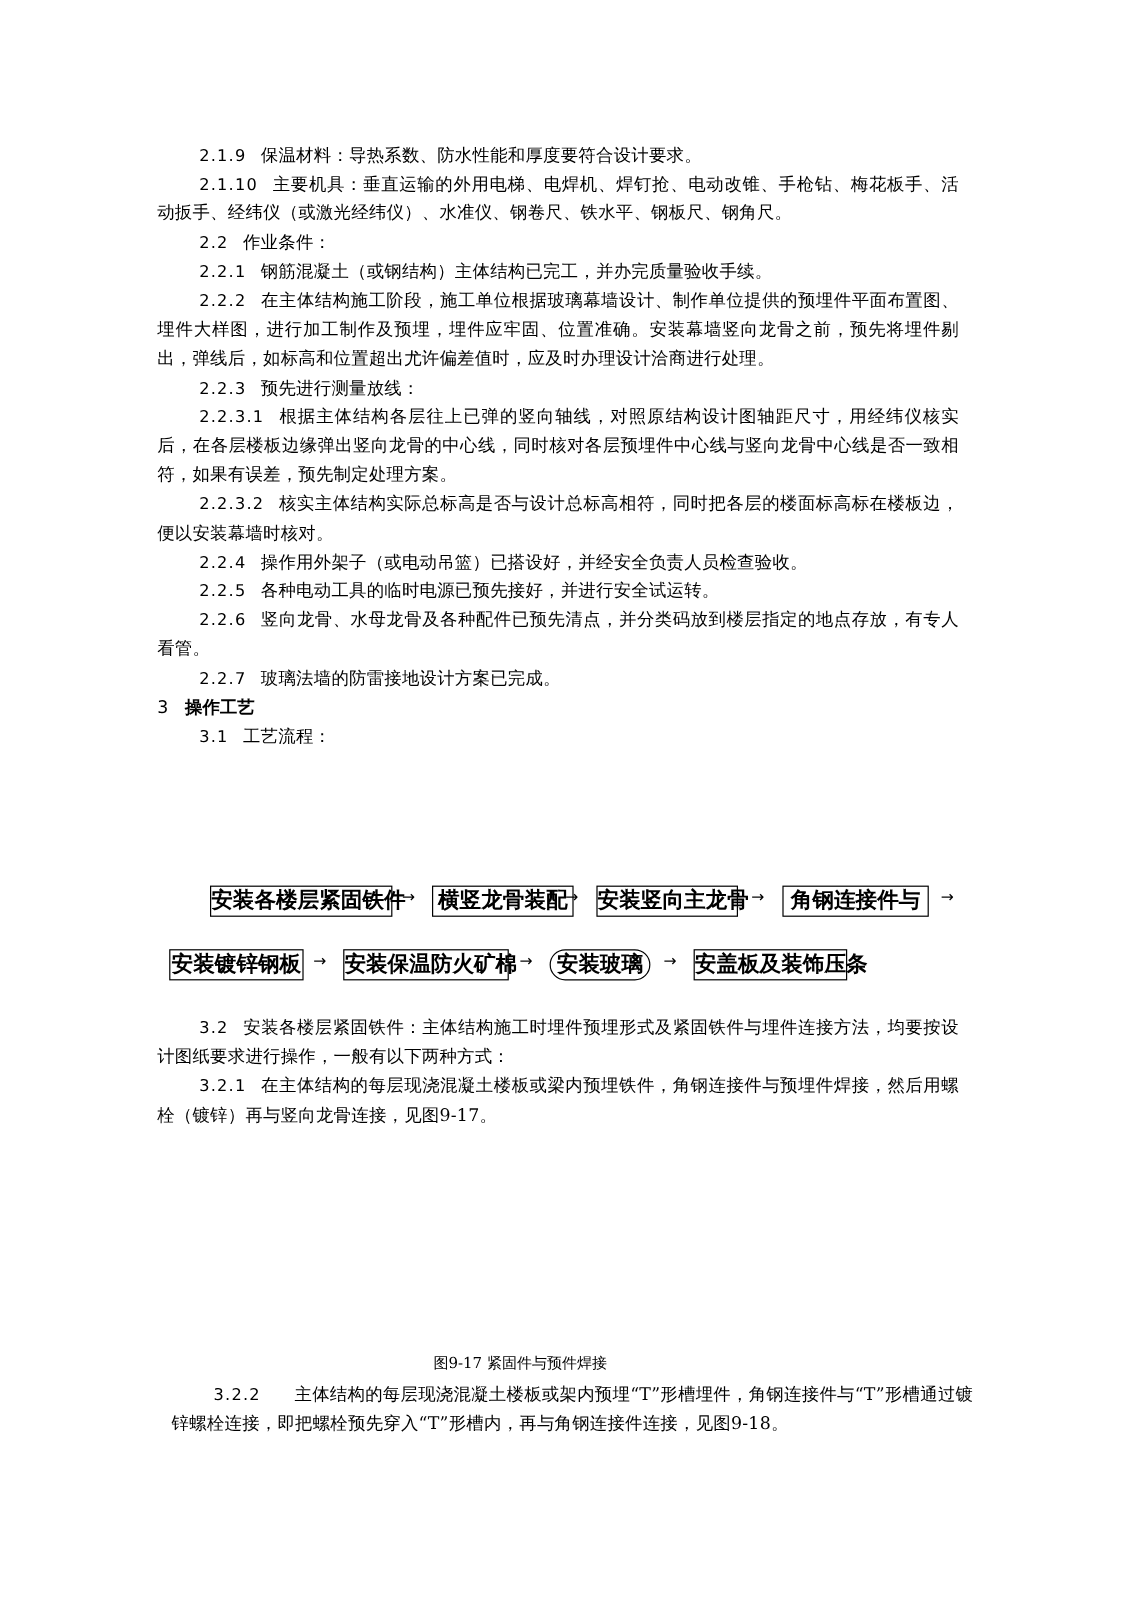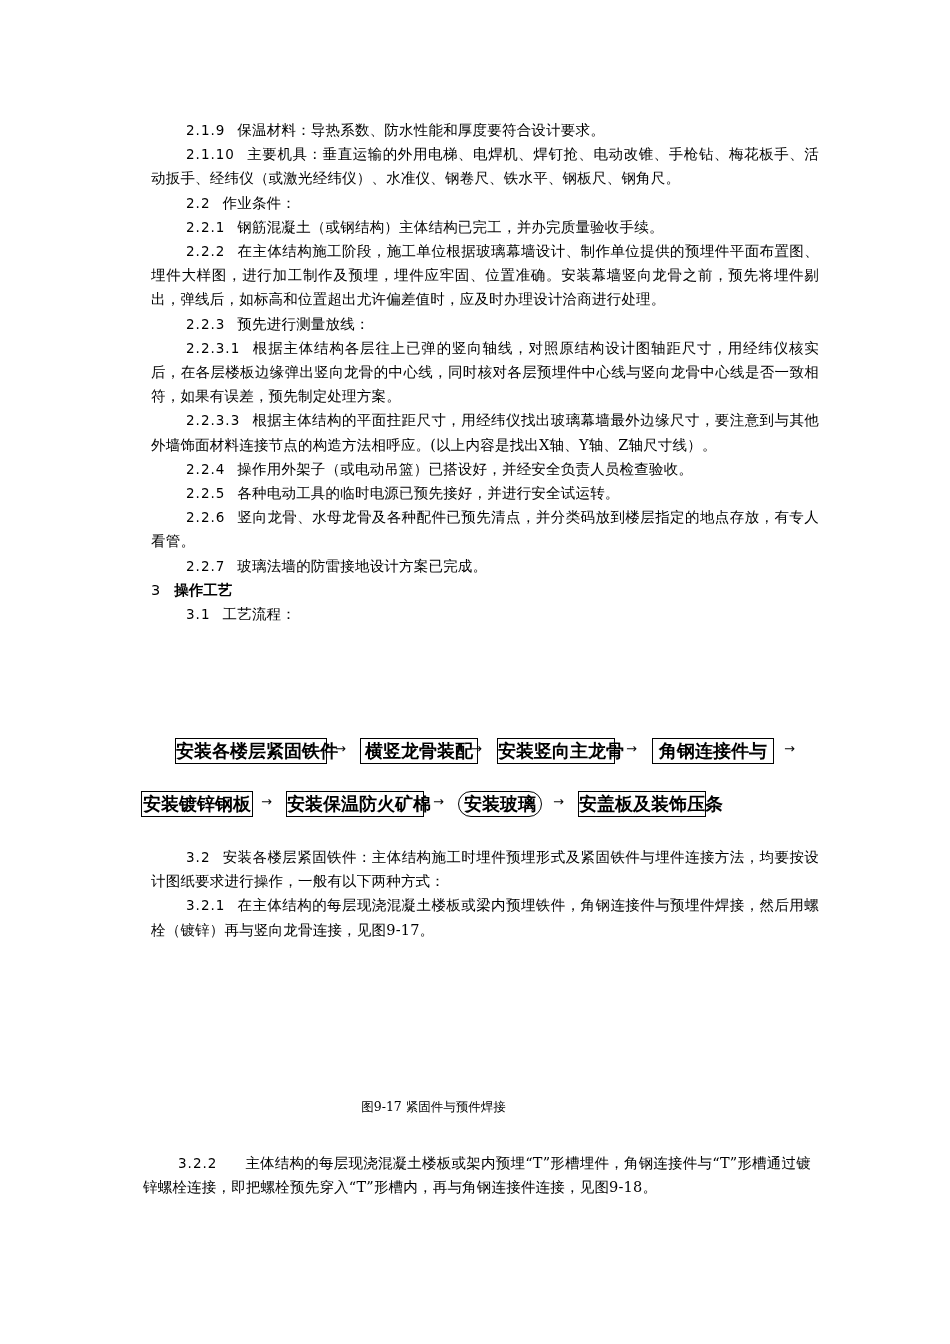--- a/index.html
+++ b/index.html
@@ -1,46 +1,46 @@
 <!DOCTYPE html>
 <html><head>
 <meta charset="utf-8">
 <style>
   html, body { margin: 0; padding: 0; background: #ffffff; }
   body { width: 950px; height: 1344px; position: relative; overflow: hidden;
          font-family: "DejaVu Serif", "Liberation Serif", serif; color: #000; }
-  .page { position: absolute; left: 151px; top: 118px; width: 668px; }
+  .page { position: absolute; left: 131px; top: 118px; width: 668px; }
   .p { font-size: 14.5px; line-height: 24.2px; text-align: justify; text-align-last: left;
        text-indent: 35px; margin: 0; letter-spacing: 0.2px; }
   .p .num { font-family: "DejaVu Sans", "Liberation Sans", sans-serif; font-size: 13.5px; margin-right: 12px; letter-spacing: 1px; }
   .h3 { font-size: 14.5px; line-height: 24.2px; font-weight: bold; margin: 0;
         font-family: "DejaVu Sans", "Liberation Sans", sans-serif; }
   .h3 .num { margin-right: 14px; font-weight: normal; }
   .flow { position: absolute; left: 0; width: 950px; }
   .fbox { position: absolute; border: 1.3px solid #000; height: 26px; box-sizing: border-box;
           font-size: 18px; line-height: 23px; text-align: center; white-space: nowrap; font-weight: bold; }
   .farrow { position: absolute; font-size: 13px; line-height: 24px;
             font-family: "DejaVu Sans", sans-serif; }
-  .caption { position: absolute; left: 0; width: 867px; top: 1098px; text-align: center;
+  .caption { position: absolute; left: 0; width: 867px; top: 1127px; text-align: center;
              font-size: 12.5px; line-height: 18px; }
   .page2 { position: absolute; left: 143px; top: 1151px; width: 668px; }
   .page2 .p .num { margin-right: 28px; }
 </style>
 </head>
 <body>
 
 <div class="page">
   <p class="p"><span class="num">2.1.9</span><span>保温材料：导热系数、防水性能和厚度要符合设计要求。</span></p>
   <p class="p"><span class="num">2.1.10</span><span>主要机具：垂直运输的外用电梯、电焊机、焊钉抢、电动改锥、手枪钻、梅花板手、活动扳手、经纬仪（或激光经纬仪）、水准仪、钢卷尺、铁水平、钢板尺、钢角尺。</span></p>
   <p class="p"><span class="num">2.2</span><span>作业条件：</span></p>
   <p class="p"><span class="num">2.2.1</span><span>钢筋混凝土（或钢结构）主体结构已完工，并办完质量验收手续。</span></p>
   <p class="p"><span class="num">2.2.2</span><span>在主体结构施工阶段，施工单位根据玻璃幕墙设计、制作单位提供的预埋件平面布置图、埋件大样图，进行加工制作及预埋，埋件应牢固、位置准确。安装幕墙竖向龙骨之前，预先将埋件剔出，弹线后，如标高和位置超出尤许偏差值时，应及时办理设计洽商进行处理。</span></p>
   <p class="p"><span class="num">2.2.3</span><span>预先进行测量放线：</span></p>
   <p class="p"><span class="num">2.2.3.1</span><span>根据主体结构各层往上已弹的竖向轴线，对照原结构设计图轴距尺寸，用经纬仪核实后，在各层楼板边缘弹出竖向龙骨的中心线，同时核对各层预埋件中心线与竖向龙骨中心线是否一致相符，如果有误差，预先制定处理方案。</span></p>
-  <p class="p"><span class="num">2.2.3.3</span><span>根据主体结构的平面拄距尺寸，用经纬仪找出玻璃幕墙最外边缘尺寸，要注意到与其他外墙饰面材料连接节点的构造方法相呼应。(以上内容是找出X轴、Y轴、Z轴尺寸线）。</span></p>
+  <p class="p"><span class="num">2.2.3.2</span><span>核实主体结构实际总标高是否与设计总标高相符，同时把各层的楼面标高标在楼板边，便以安装幕墙时核对。</span></p>
   <p class="p"><span class="num">2.2.4</span><span>操作用外架子（或电动吊篮）已搭设好，并经安全负责人员检查验收。</span></p>
   <p class="p"><span class="num">2.2.5</span><span>各种电动工具的临时电源已预先接好，并进行安全试运转。</span></p>
   <p class="p"><span class="num">2.2.6</span><span>竖向龙骨、水母龙骨及各种配件已预先清点，并分类码放到楼层指定的地点存放，有专人看管。</span></p>
   <p class="p"><span class="num">2.2.7</span><span>玻璃法墙的防雷接地设计方案已完成。</span></p>
   <p class="h3"><span class="num">3</span><span>操作工艺</span></p>
   <p class="p"><span class="num">3.1</span><span>工艺流程：</span></p>
 </div>
 
 <div class="flow" style="top:0;">
   <div class="fbox" style="left:175px; top:738px; width:152px;">安装各楼层紧固铁件</div>

